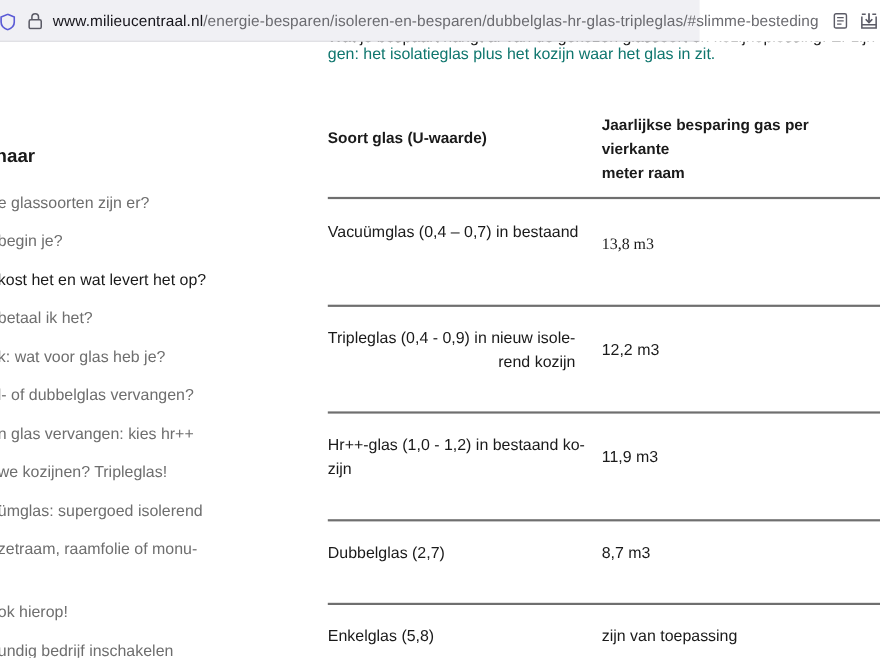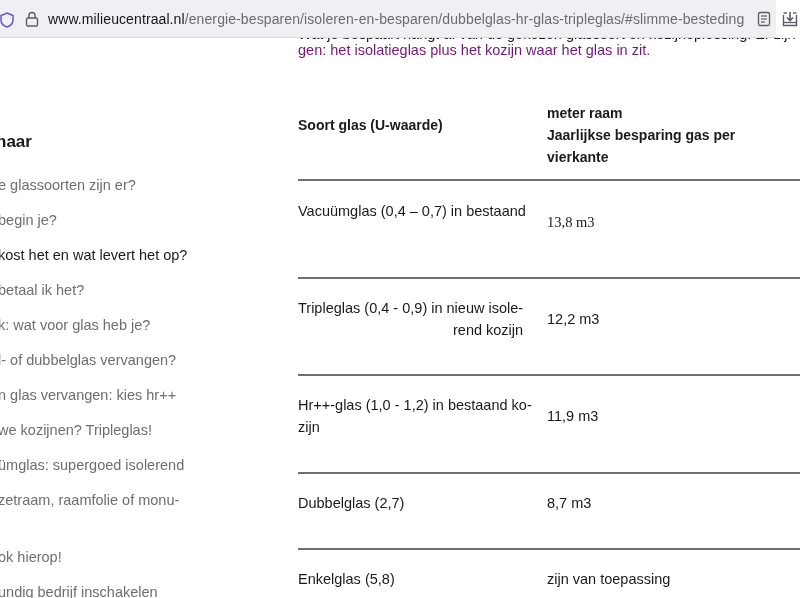--- a/index.html
+++ b/index.html
@@ -1,25 +1,25 @@
 <!DOCTYPE html>
 <html><head>
   <meta charset="utf-8">
   <style>
     * { box-sizing: border-box; margin: 0; padding: 0; }
     html, body { width: 800px; height: 598px; overflow: hidden; background: #ffffff; font-family: "Liberation Sans", sans-serif; }
-    .urlbar { position: absolute; left: 0; top: 0; width: 776px; height: 38px; background: #f0f0f4; border-bottom: 1px solid #dcdce0; }
+    .urlbar { position: absolute; left: 0; top: 0; width: 636px; height: 38px; background: #f0f0f4; border-bottom: 1px solid #dcdce0; }
     .urlbar .shield { position: absolute; left: 0px; top: 12px; width: 14px; height: 16px; }
     .urlbar .lock { position: absolute; left: 25px; top: 11px; width: 14px; height: 16px; }
     .urlbar .url { position: absolute; left: 48px; top: 11px; font-size: 14px; color: #6b6b70; white-space: nowrap; letter-spacing: 0.1px; }
     .urlbar .url .host { color: #15141a; }
     .urlbar .reader { position: absolute; left: 757px; top: 11px; width: 14px; height: 16px; }
     .urlbar .save { position: absolute; left: 782px; top: 11px; width: 16px; height: 16px; }
     .content { position: absolute; left: 0; top: 38px; width: 800px; height: 560px; overflow: hidden; }
-    .intro { position: absolute; left: 298px; top: 4px; font-size: 14.5px; color: #701a75; white-space: nowrap; }
+    .intro { position: absolute; left: 298px; top: 4px; font-size: 14.5px; color: #0f766e; white-space: nowrap; }
     .intro-clip { position: absolute; left: 298px; top: -12px; font-size: 14.5px; color: #1a1a1a; white-space: nowrap; }
     .toc-title { position: absolute; left: -4px; top: 94px; font-size: 17px; font-weight: bold; color: #1a1a1a; white-space: nowrap; }
     .toc-item { position: absolute; font-size: 14.5px; color: #6e6e6e; white-space: nowrap; }
     .toc-item.active { color: #1a1a1a; }
     .tbl-head { position: absolute; font-size: 14px; font-weight: bold; color: #1a1a1a; line-height: 22px; }
     .cell { position: absolute; font-size: 14.5px; color: #1a1a1a; line-height: 22px; }
     .rule { position: absolute; left: 298px; width: 502px; height: 2px; background: #6f6f6f; }
   </style>
 </head>
 <body>
@@ -63,22 +63,22 @@
   <div class="toc-item" style="left:-2px; top:349px;">n glas vervangen: kies hr++</div>
   <div class="toc-item" style="left:-2px; top:384px;">we kozijnen? Tripleglas!</div>
   <div class="toc-item" style="left:-2px; top:419px;">ümglas: supergoed isolerend</div>
   <div class="toc-item" style="left:-2px; top:454px;">zetraam, raamfolie of monu-</div>
   <div class="toc-item" style="left:-2px; top:511px;">ok hierop!</div>
   <div class="toc-item" style="left:-2px; top:546px;">undig bedrijf inschakelen</div>
 
   <div>
     <div class="tbl-head" style="left:298px; top:76px;">Soort glas (U-waarde)</div>
     <div class="tbl-head" style="left:547px; top:64px;">
+      <div>Jaarlijkse besparing gas per vierkante</div>
       <div>meter raam</div>
-      <div>Jaarlijkse besparing gas per vierkante</div>
     </div>
     <div class="rule" style="top:141px;"></div>
 
     <div class="cell" style="left:298px; top:162px;text-align:center;">
       <div>Vacuümglas (0,4 – 0,7) in bestaand</div>
     </div>
     <div class="cell" style="left:547px; top:173px;font-family:Liberation Serif, serif;">13,8 m3</div>
     <div class="rule" style="top:239px;"></div>
 
     <div class="cell" style="left:298px; top:259px;text-align:right;">

